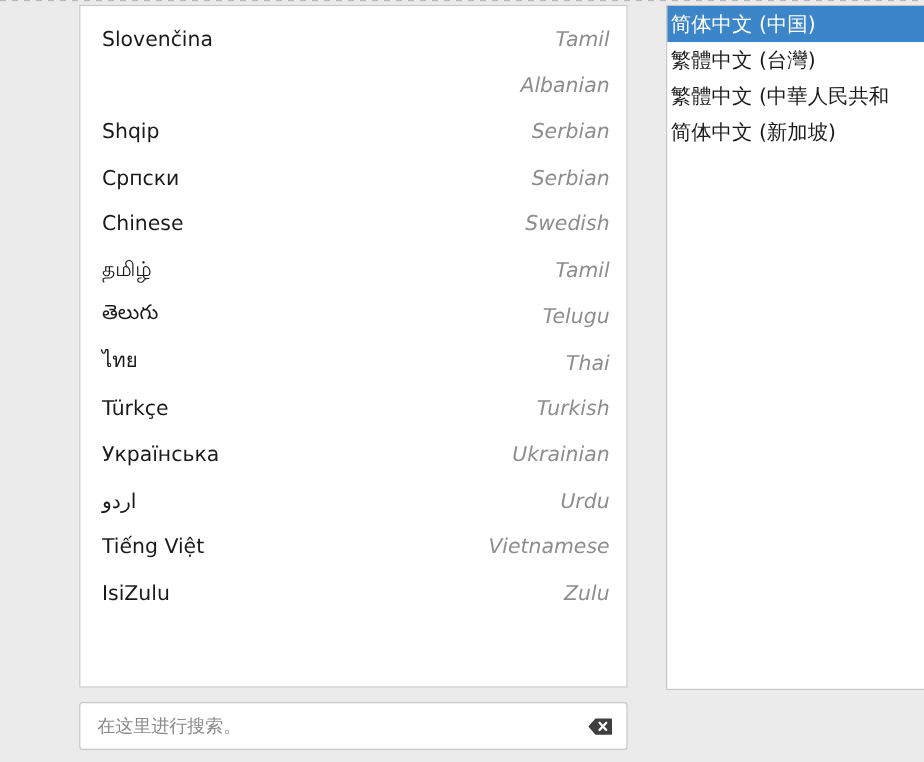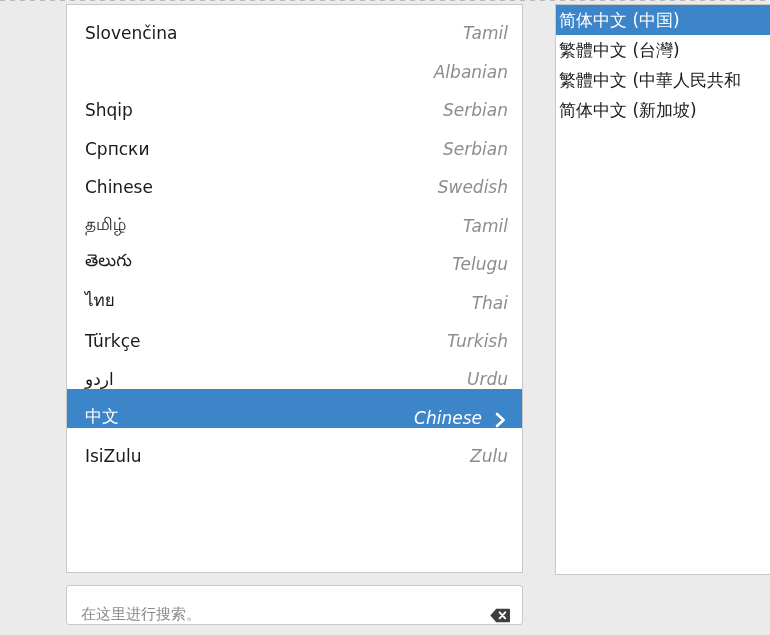--- a/index.html
+++ b/index.html
@@ -111,21 +111,21 @@
     position: absolute;
     left: 66px;
     top: 585px;
     width: 457px;
     height: 40px;
     background: #ffffff;
     border: 1px solid #c8c8c8;
     border-radius: 3px;
     box-sizing: border-box;
     display: flex;
-    align-items: flex-end;
+    align-items: center;
     padding: 0 10px 0 14px;
   }
   #search-placeholder {
     flex: 1 1 auto;
     font-size: 15px;
     color: #8a8a8a;
     white-space: nowrap;
     overflow: hidden;
   }
   #clear-search-button {
@@ -183,33 +183,33 @@
       <span class="lang-native">ไทย</span>
       <span class="lang-spacer"></span>
       <span class="lang-english">Thai</span>
     </div>
     <div class="lang-row">
       <span class="lang-native">Türkçe</span>
       <span class="lang-spacer"></span>
       <span class="lang-english">Turkish</span>
     </div>
     <div class="lang-row">
+      <span class="lang-native">Українська</span>
+      <span class="lang-spacer"></span>
+      <span class="lang-english">Ukrainian</span>
+    </div>
+    <div class="lang-row">
       <span class="lang-native">اردو</span>
       <span class="lang-spacer"></span>
       <span class="lang-english">Urdu</span>
     </div>
-    <div class="lang-row selected">
-      <span class="lang-native">中文</span>
-      <span class="lang-spacer"></span>
-      <span class="lang-english">Chinese</span>
-      <span class="chevron-right">
-        <svg width="11" height="16" viewBox="0 0 11 16">
-          <path d="M2 2 L8.6 8 L2 14" fill="none" stroke="#ffffff" stroke-width="2.6" stroke-linecap="round" stroke-linejoin="round"></path>
-        </svg>
-      </span>
+    <div class="lang-row">
+      <span class="lang-native">Tiếng Việt</span>
+      <span class="lang-spacer"></span>
+      <span class="lang-english">Vietnamese</span>
     </div>
     <div class="lang-row">
       <span class="lang-native">IsiZulu</span>
       <span class="lang-spacer"></span>
       <span class="lang-english">Zulu</span>
     </div>
   </div>
 
 <div id="variant-list-panel">
     <div class="variant-row selected">简体中文 (中国)</div>

